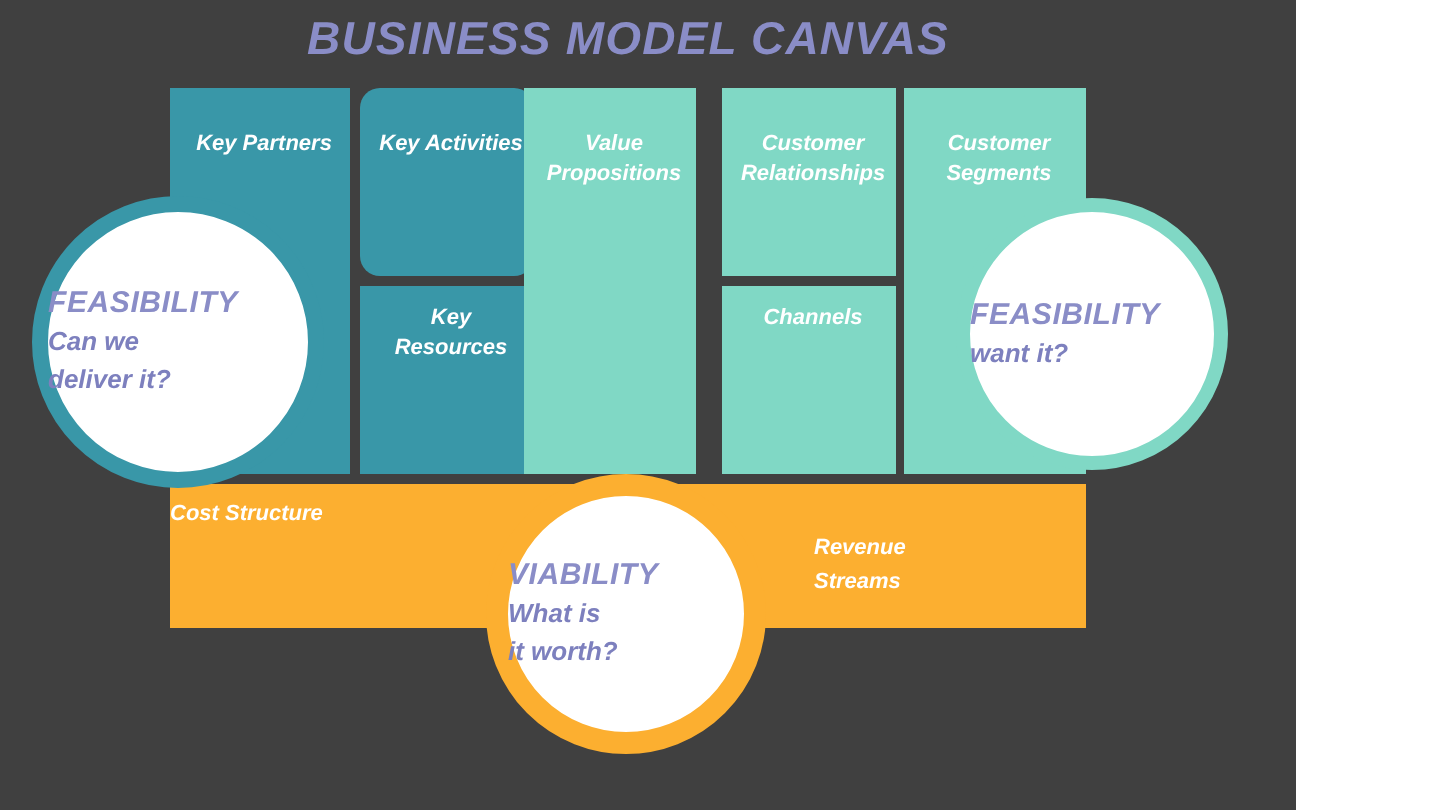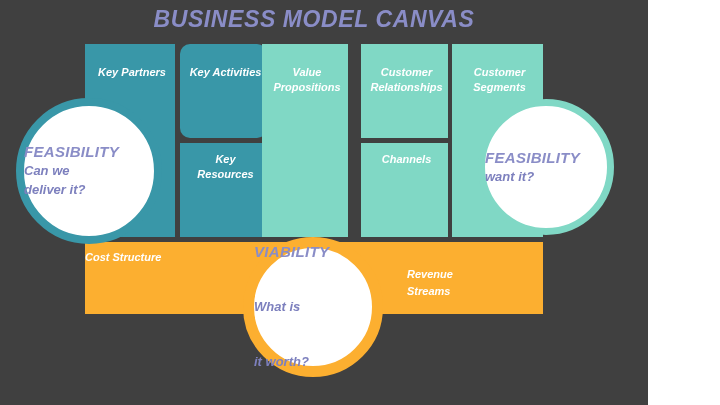--- a/index.html
+++ b/index.html
@@ -109,21 +109,20 @@
   }
   .ring-desirability {
     left: 478px; top: 99px;
     width: 136px; height: 136px;
     border: 7px solid var(--mint, #80d8c5);
   }
   .ring-viability {
     left: 243px; top: 237px;
     width: 140px; height: 140px;
     border: 11px solid var(--orange, #fcaf30);
-    gap: 36px;
   }
 </style>
 </head>
 <body>
 
 <div class="stage">
 
   <h1 class="title">BUSINESS MODEL CANVAS</h1>
 
   <div class="box teal b-key-partners">

